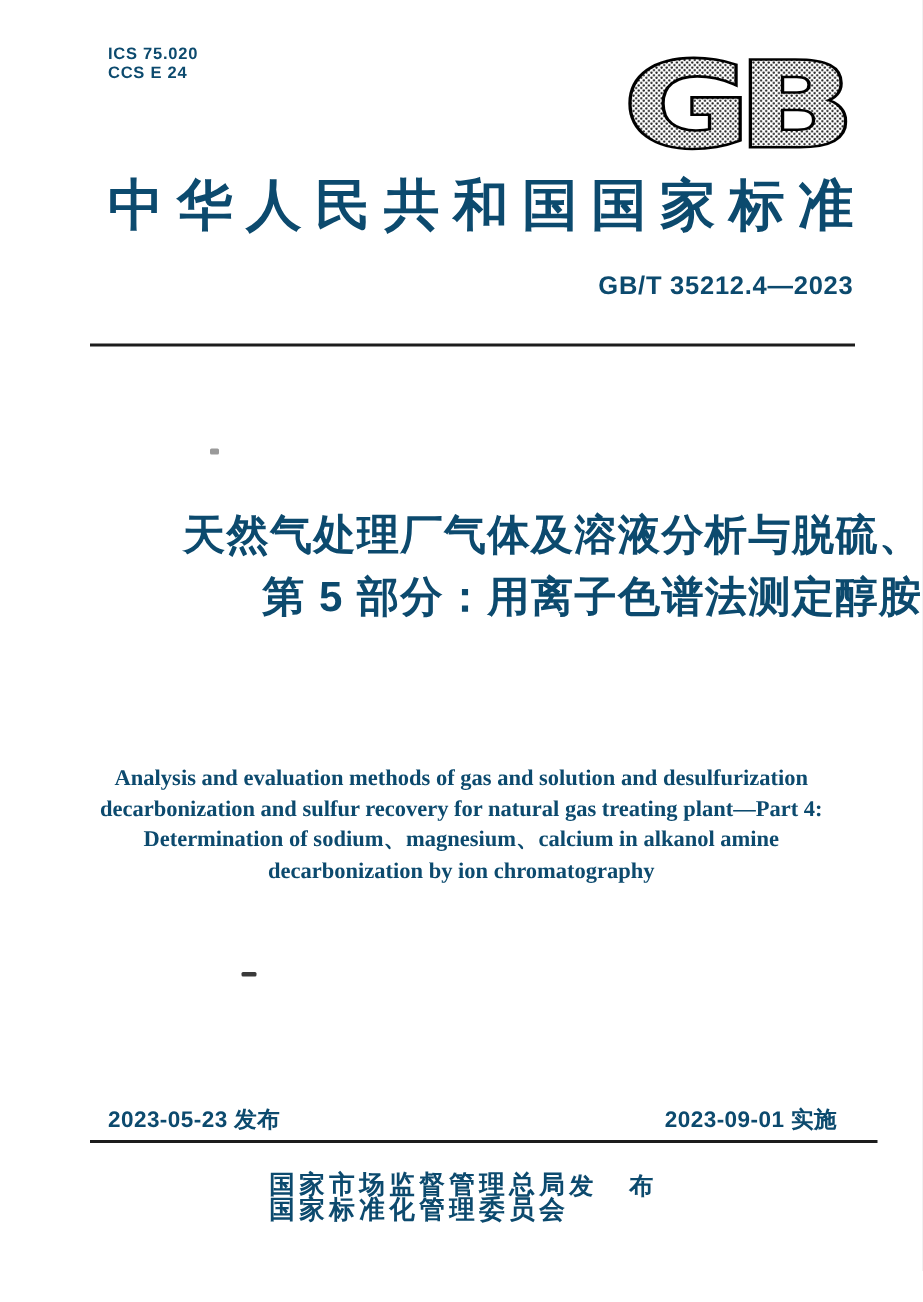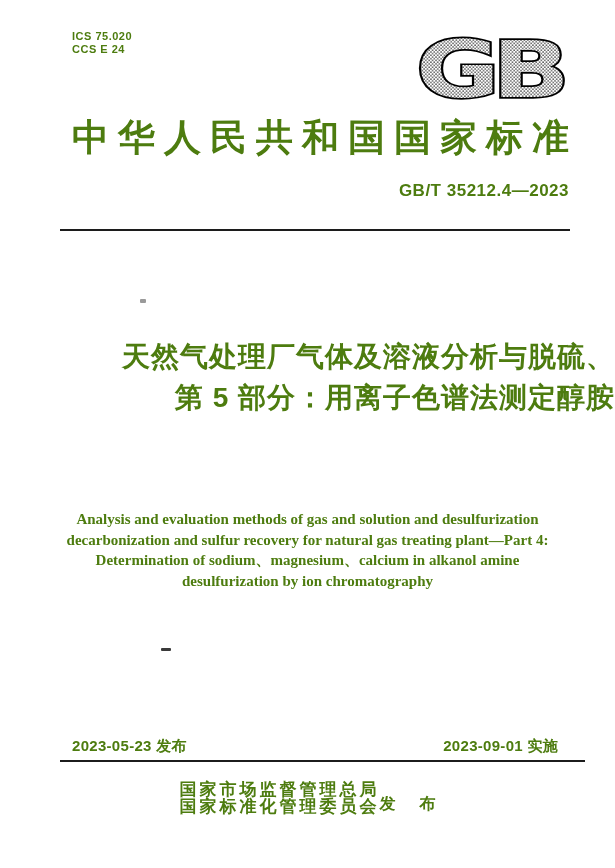--- a/index.html
+++ b/index.html
@@ -1,21 +1,21 @@
 <!DOCTYPE html>
 <html><head>
 <meta charset="utf-8">
 <style>
   html,body{margin:0;padding:0;background:#e8e8e8;}
   .page{
     position:relative;
     width:615px;height:868px;
     margin:0 auto;
     background:#ffffff;
-    color:#4d7c0f;
+    color:#0c4a6e;
     font-family:"Liberation Serif","DejaVu Serif",serif;
     overflow:hidden;
   }
   .ics-block{
     position:absolute;left:72px;top:30px;
     font-family:"Liberation Sans","DejaVu Sans",sans-serif;
     font-weight:bold;font-size:11px;line-height:13px;
     letter-spacing:0.5px;white-space:pre;
   }
   .gb-logo{position:absolute;left:413px;top:34px;width:152px;height:70px;}
@@ -49,21 +49,21 @@
   }
   .dates-row{
     position:absolute;top:737px;left:72px;right:57px;
     display:flex;justify-content:space-between;
     font-family:"Liberation Sans","DejaVu Sans",sans-serif;
     font-weight:bold;font-size:15px;letter-spacing:0.3px;
     white-space:nowrap;
   }
   .publisher-row{
     position:absolute;top:781px;left:0;width:615px;
-    display:flex;justify-content:center;align-items:flex-end;gap:0;
+    display:flex;justify-content:center;align-items:flex-start;gap:0;
   }
   .publisher-names{
     font-weight:bold;font-size:17px;line-height:17px;
     letter-spacing:3px;white-space:nowrap;text-align:justify;
   }
   .publish-label{
     font-weight:bold;font-size:16px;
     letter-spacing:10px;margin-right:-10px;white-space:nowrap;
   }
   .artifact{position:absolute;border-radius:1px;}
@@ -98,21 +98,21 @@
 
   <div class="title-cn">
     <div>天然气处理厂气体及溶液分析与脱硫、</div>
     <div>第 5 部分：用离子色谱法测定醇胺</div>
   </div>
 
   <div class="title-en">
     <div>Analysis and evaluation methods of gas and solution and desulfurization</div>
     <div>decarbonization and sulfur recovery for natural gas treating plant—Part 4:</div>
     <div>Determination of sodium、magnesium、calcium in alkanol amine</div>
-    <div>desulfurization by ion chromatography</div>
+    <div>decarbonization by ion chromatography</div>
   </div>
 
   <div class="artifact artifact-2"></div>
 
   <div class="dates-row">
     <span>2023-05-23 发布</span>
     <span>2023-09-01 实施</span>
   </div>
 
   <div class="rule rule-bottom"></div>

